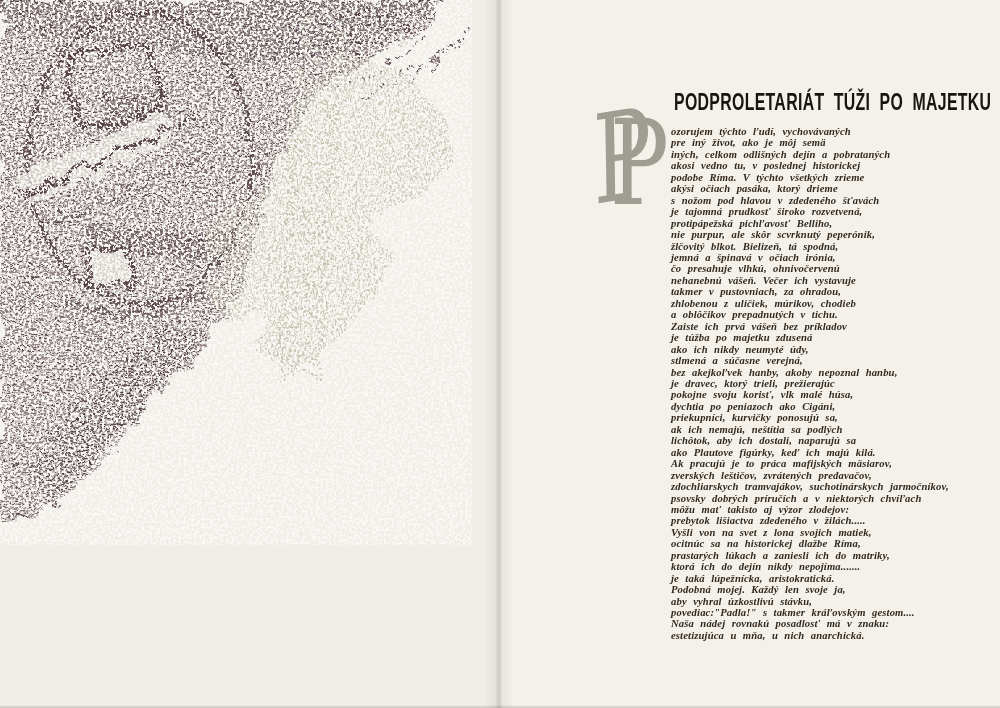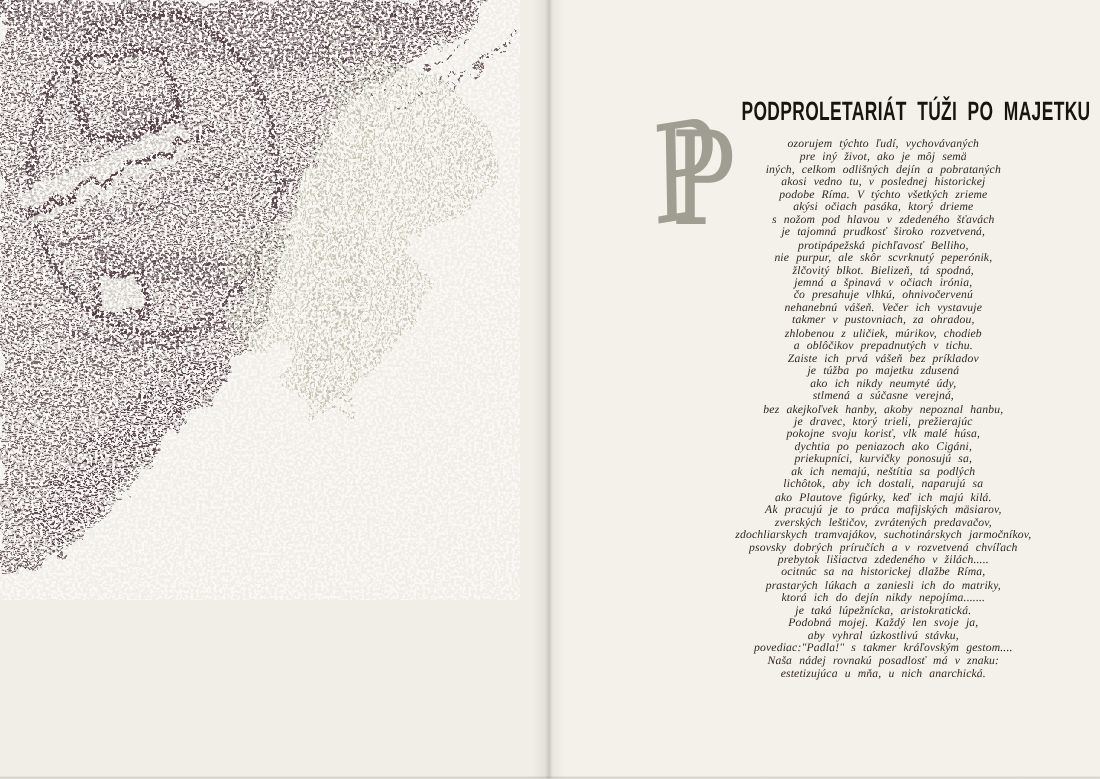--- a/index.html
+++ b/index.html
@@ -20,23 +20,23 @@
          letter-spacing:.5px;word-spacing:7px;color:#191410;
          transform:scaleX(.66);transform-origin:left top;}
 
   .dropcap{position:absolute;left:594px;top:110px;width:74px;height:116px;color:#a09e92;}
   .dropcap span{position:absolute;line-height:.8;font-family:"DejaVu Serif",serif;}
   .dc-italic{left:-8px;top:4px;font-size:122px;font-style:italic;
              transform:rotate(-9deg) scaleX(.72);transform-origin:left top;}
   .dc-roman{left:16px;top:6px;font-size:118px;
             transform:scaleX(.74);transform-origin:left top;}
 
-  .poem{position:absolute;left:643px;top:126px;width:320px;
-        font-size:10.6px;line-height:11.46px;font-style:italic;font-weight:400;
-        color:#33281d;letter-spacing:.15px;word-spacing:3.6px;text-align:center;}
+  .poem{position:absolute;left:671px;top:126px;width:320px;
+        font-size:10.6px;line-height:11.46px;font-style:italic;font-weight:700;
+        color:#33281d;letter-spacing:.15px;word-spacing:3.6px;}
   .poem-line{white-space:nowrap;height:11.46px;}
 </style>
 </head>
 <body>
 
 <div class="spread">
 
   <div class="page page-left"></div>
   <div class="page page-right"></div>
 
@@ -130,22 +130,24 @@
       <div class="poem-line">je dravec, ktorý trieli, prežierajúc</div>
       <div class="poem-line">pokojne svoju korisť, vlk malé húsa,</div>
       <div class="poem-line">dychtia po peniazoch ako Cigáni,</div>
       <div class="poem-line">priekupníci, kurvičky ponosujú sa,</div>
       <div class="poem-line">ak ich nemajú, neštítia sa podlých</div>
       <div class="poem-line">lichôtok, aby ich dostali, naparujú sa</div>
       <div class="poem-line">ako Plautove figúrky, keď ich majú kilá.</div>
       <div class="poem-line">Ak pracujú je to práca mafijských mäsiarov,</div>
       <div class="poem-line">zverských leštičov, zvrátených predavačov,</div>
       <div class="poem-line">zdochliarskych tramvajákov, suchotinárskych jarmočníkov,</div>
-      <div class="poem-line">psovsky dobrých príručích a v rozvetvená chvíľach</div>
+      <div class="poem-line">psovsky dobrých príručích a v niektorých chvíľach</div>
+      <div class="poem-line">môžu mať takisto aj výzor zlodejov:</div>
       <div class="poem-line">prebytok lišiactva zdedeného v žilách.....</div>
+      <div class="poem-line">Vyšli von na svet z lona svojich matiek,</div>
       <div class="poem-line">ocitnúc sa na historickej dlažbe Ríma,</div>
       <div class="poem-line">prastarých lúkach a zaniesli ich do matriky,</div>
       <div class="poem-line">ktorá ich do dejín nikdy nepojíma.......</div>
       <div class="poem-line">je taká lúpežnícka, aristokratická.</div>
       <div class="poem-line">Podobná mojej. Každý len svoje ja,</div>
       <div class="poem-line">aby vyhral úzkostlivú stávku,</div>
       <div class="poem-line">povediac:"Padla!" s takmer kráľovským gestom....</div>
       <div class="poem-line">Naša nádej rovnakú posadlosť má v znaku:</div>
       <div class="poem-line">estetizujúca u mňa, u nich anarchická.</div>
     </div>

